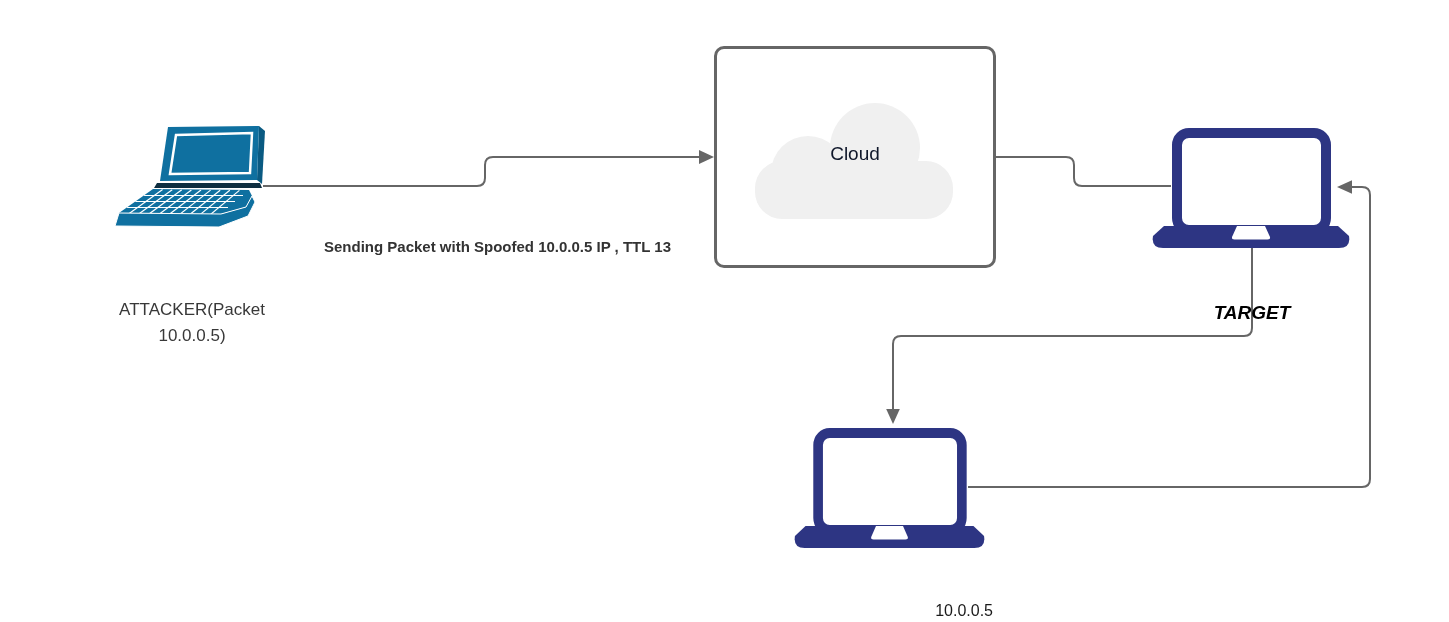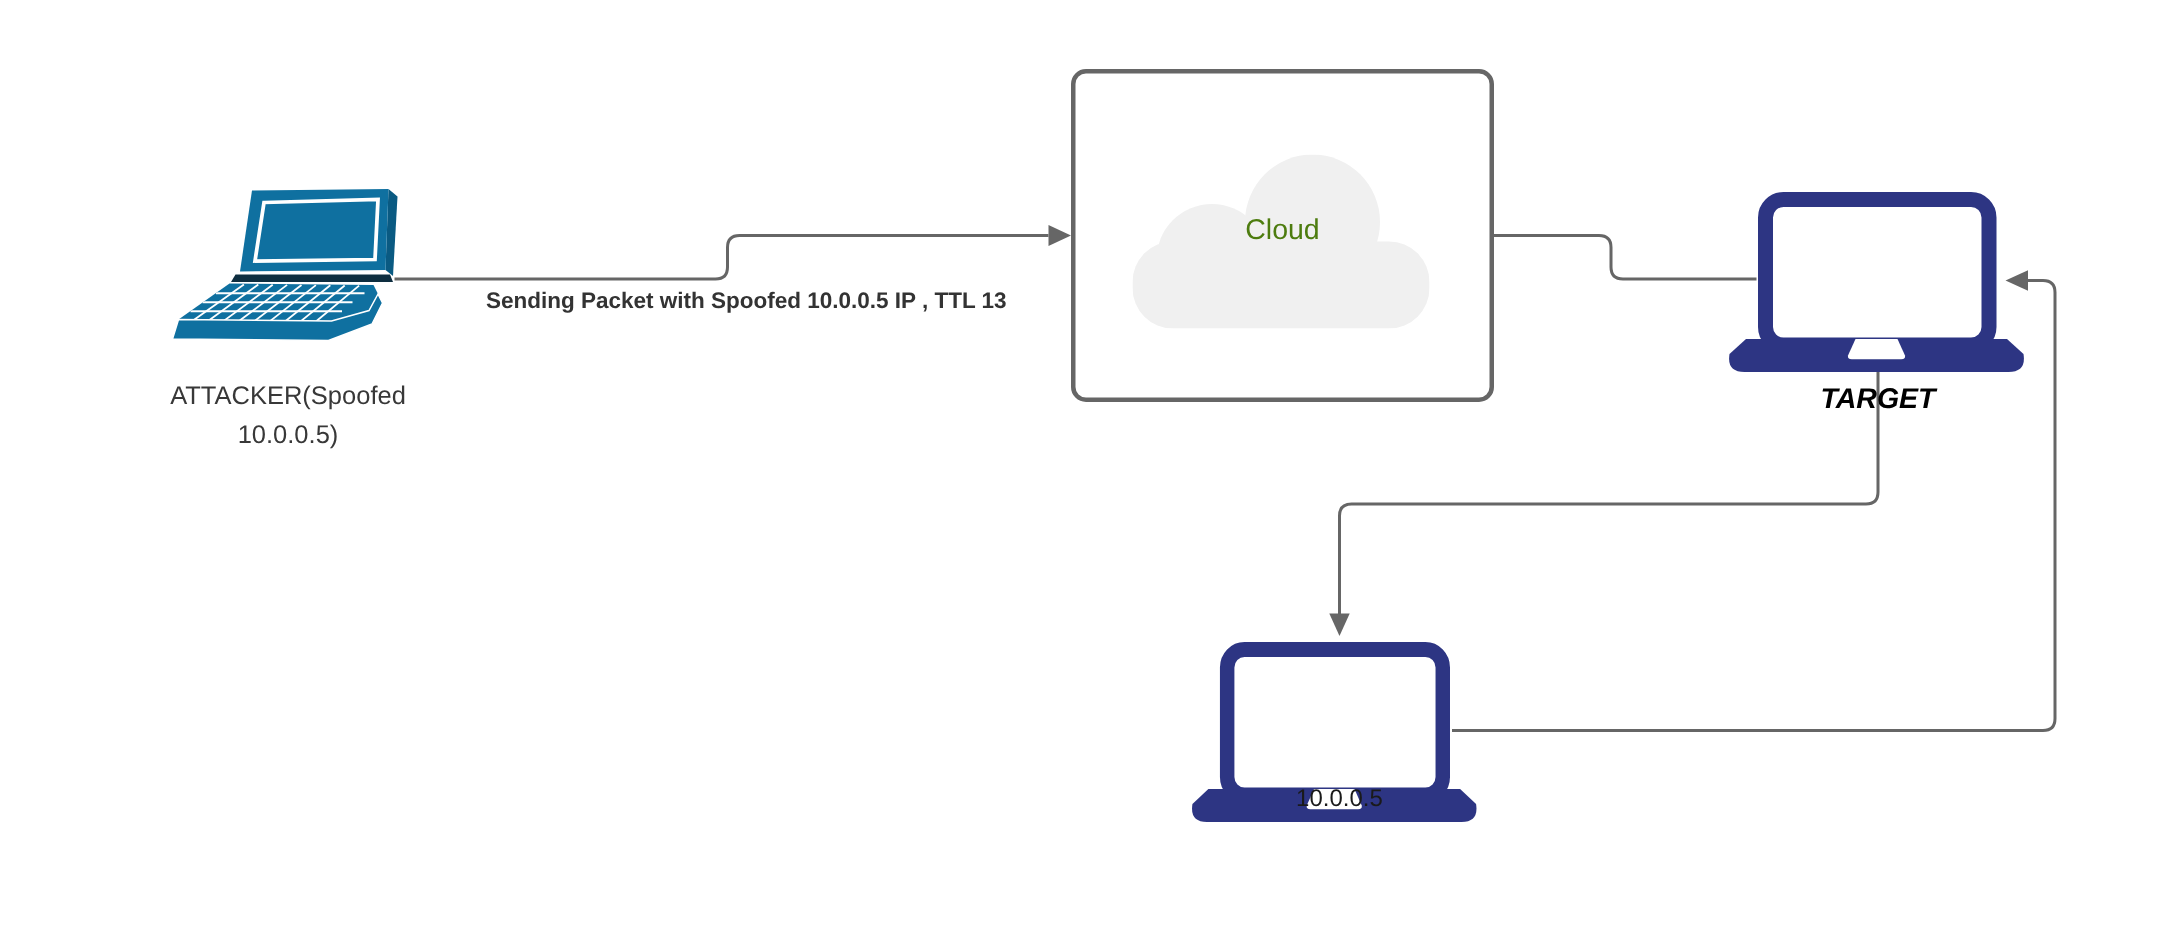--- a/index.html
+++ b/index.html
@@ -6,34 +6,34 @@
   .canvas{
     position:relative;
     width:1449px;height:622px;
     background:#ffffff;
     font-family:"Liberation Sans","DejaVu Sans",sans-serif;
     overflow:hidden;
   }
   .abs{position:absolute;}
   #edge-layer{position:absolute;left:0;top:0;z-index:1;}
   .icon{z-index:2;}
-  .lbl{position:absolute;z-index:3;text-align:center;white-space:nowrap;}
+  .lbl{position:absolute;z-index:3;text-align:center;white-space:nowrap;margin-top:46px;}
   .edge-lbl{font-weight:700;font-size:15px;line-height:18px;color:#333333;}
   .node-lbl{font-size:16px;color:#1a1a1a;}
   .attacker-lbl{font-size:17px;line-height:26px;color:#383838;white-space:normal;}
   .attacker-lbl span{display:block;}
   .target-lbl{font-size:19px;font-weight:700;font-style:italic;color:#000000;text-align:center;}
   .cloud-box{
     position:absolute;left:714px;top:46px;width:282px;height:222px;
     box-sizing:border-box;border:3px solid #666666;border-radius:10px;
     background:#ffffff;z-index:2;
   }
   .cloud-text{
     position:absolute;left:0;right:0;top:94px;text-align:center;
-    font-size:19px;color:#4d7c0f;z-index:3;
+    font-size:19px;color:#0f172a;z-index:3;
   }
 </style>
 </head>
 <body>
 
 <div class="canvas">
 
   <svg id="edge-layer" width="1449" height="622" viewBox="0 0 1449 622">
     <g stroke="#666666" stroke-width="2" fill="none" stroke-linejoin="round" stroke-linecap="butt">
       <path d="M263,186 L477,186 Q485,186 485,178 L485,165 Q485,157 493,157 L699,157"></path>
@@ -76,21 +76,21 @@
       <line x1="102.6" y1="66.1" x2="72.2" y2="89.9"></line>
       <line x1="112.2" y1="66.2" x2="82.4" y2="90.0"></line>
       <line x1="121.8" y1="66.3" x2="92.6" y2="90.1"></line>
       <line x1="131.4" y1="66.4" x2="102.8" y2="90.2"></line>
     </g>
 
     <polygon points="11,89 113,90 138,83 144,72 147,78 140,92 111,103 7,102" fill="#0f70a0" stroke="#ffffff" stroke-width="1"></polygon>
   </svg>
 
   <div class="lbl attacker-lbl" style="left:62px;top:251px;width:260px;text-align:center;">
-    <span>ATTACKER(Spoofed</span>
+    <span>ATTACKER(Packet</span>
     <span>10.0.0.5)</span>
   </div>
 
   <div class="cloud-box">
     <svg class="abs" style="left:38px;top:54px;" width="198" height="116" viewBox="0 0 198 116">
       <g fill="#f0f0f0">
         <circle cx="120" cy="45" r="45"></circle>
         <circle cx="53" cy="70" r="37"></circle>
         <rect x="0" y="58" width="198" height="58" rx="27"></rect>
       </g>
@@ -108,16 +108,16 @@
 
   <div class="lbl target-lbl" style="left:1152px;top:256px;width:200px;">TARGET</div>
 
 
   <svg class="abs icon" style="left:794px;top:428px;" width="191" height="120" viewBox="0 0 198 120" preserveAspectRatio="none">
     <rect x="25" y="5" width="149" height="97" rx="12" fill="#ffffff" stroke="#2d3583" stroke-width="10"></rect>
     <path d="M12,98 L186,98 L197,108 Q199,120 187,120 L11,120 Q-1,120 1,108 Z" fill="#2d3583"></path>
     <path d="M85,98 L113,98 L118,109 Q118.5,111.5 115.5,111.5 L82.5,111.5 Q79.5,111.5 80,109 Z" fill="#ffffff"></path>
   </svg>
 
-  <div class="lbl node-lbl" style="left:793px;top:524px;width:200px;">10.0.0.5</div>
+  <div class="lbl node-lbl" style="left:793px;top:556px;width:200px;text-align:right;">10.0.0.5</div>
 
 
 </div>
 
 </body></html>

